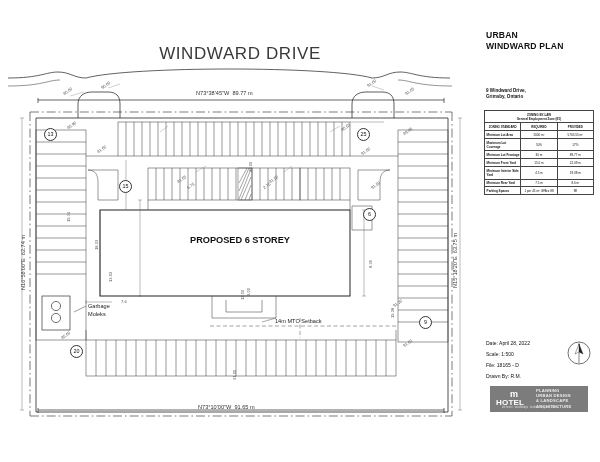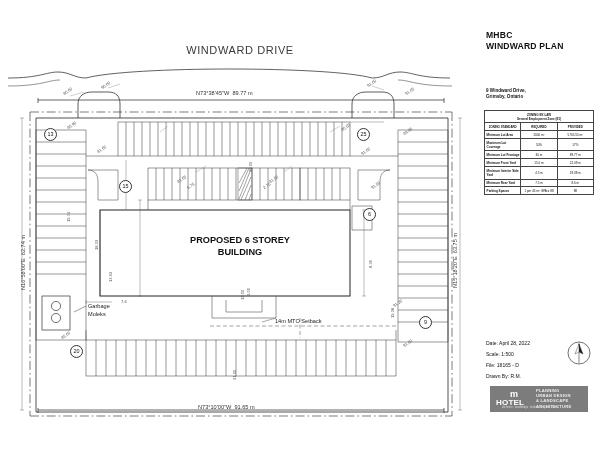--- a/index.html
+++ b/index.html
@@ -12,21 +12,21 @@
     overflow:hidden;
   }
   .page{position:absolute;inset:0;}
 
   
   #drawing{position:absolute;left:0;top:0;width:478px;height:462px;}
   #drawing svg{position:absolute;left:0;top:0;}
 
   .street-title{
     position:absolute;left:120px;top:44px;width:240px;
-    text-align:center;font-size:11px;letter-spacing:.6px;color:#3a3a3a;
+    text-align:center;font-size:17px;letter-spacing:.6px;color:#3a3a3a;
   }
   .bld-label{
     position:absolute;left:150px;top:234px;width:180px;text-align:center;
     font-size:9.2px;font-weight:bold;line-height:12px;color:#111;
   }
   .dim{position:absolute;font-size:5.2px;color:#333;white-space:nowrap;}
   .dim-top{left:196px;top:90px;font-size:5.6px;}
   .dim-bot{left:198px;top:404px;font-size:5.6px;}
   .dim-v{transform-origin:0 0;}
   .dim-left{left:20px;top:290px;transform:rotate(-90deg);font-size:5.6px;}
@@ -224,21 +224,20 @@
       <g fill="none" stroke="#777" stroke-width="0.35">
         <path d="M70,96 L84,92 M108,88 L120,84 M196,172 L206,166 M284,172 L292,166
                  M372,86 L384,90 M160,132 L168,126 M330,132 L340,126"></path>
       </g>
     </svg>
 
     <div class="street-title">WINDWARD DRIVE</div>
 
     <div class="bld-label">
       <div>PROPOSED 6 STOREY</div>
-      <div>BUILDING</div>
     </div>
 
     <div class="dim dim-top">
       <span>N73°38'45"W</span>&nbsp;&nbsp;<span>89.77 m</span>
     </div>
     <div class="dim dim-bot">
       <span>N73°10'00"W</span>&nbsp;&nbsp;<span>91.65 m</span>
     </div>
     <div class="dim dim-left dim-v">
       <span>N16°58'00"E</span>&nbsp;&nbsp;<span>62.74 m</span>
@@ -287,21 +286,21 @@
     <div class="badge" style="left:119px;top:180px;">15</div>
     <div class="badge" style="left:363px;top:208px;">6</div>
     <div class="badge" style="left:357px;top:128px;">25</div>
     <div class="badge" style="left:70px;top:345px;">20</div>
     <div class="badge" style="left:419px;top:316px;">9</div>
   </div>
 
   <div id="panel">
 
     <div class="pl-title">
-      <div>MHBC</div>
+      <div>URBAN</div>
       <div>WINDWARD PLAN</div>
     </div>
 
     <div class="pl-addr">
       <div>9 Windward Drive,</div>
       <div>Grimsby, Ontario</div>
     </div>
 
     <table class="zoning">
       <thead>

